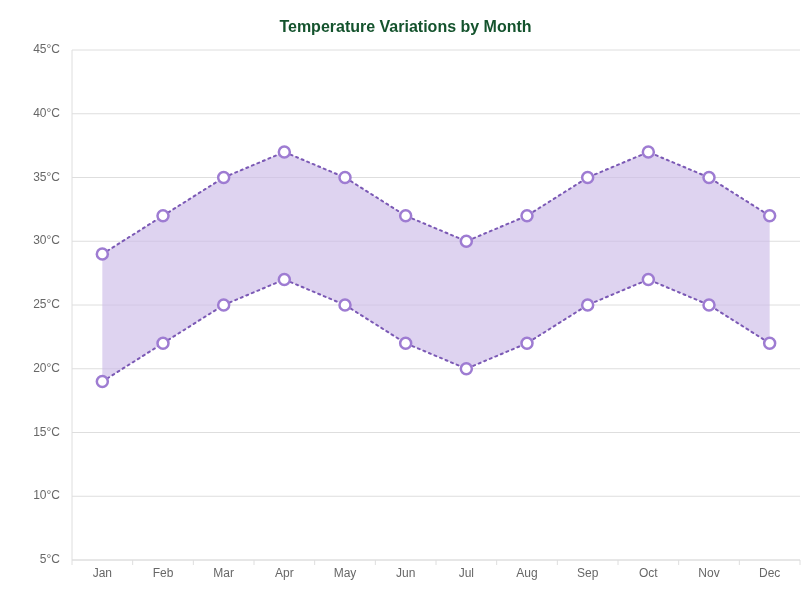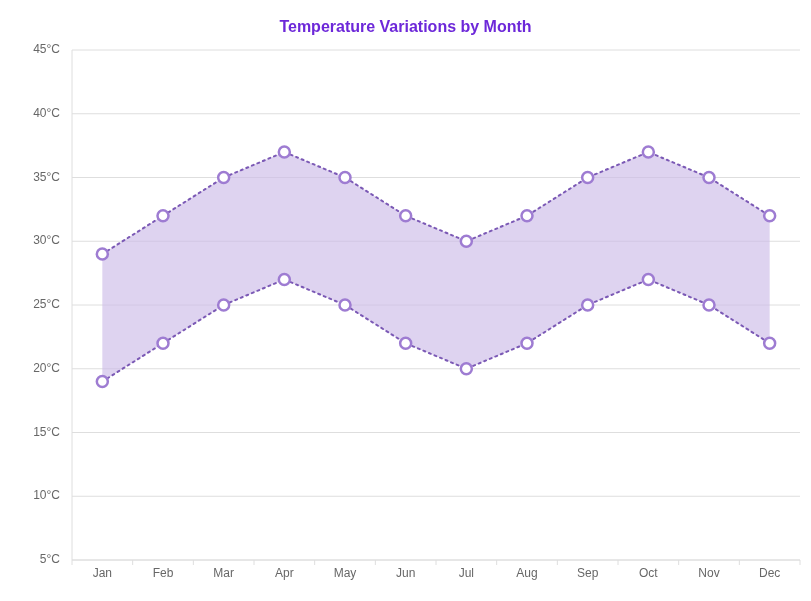--- a/index.html
+++ b/index.html
@@ -13,21 +13,21 @@
     position: relative;
   }
   .chart-title {
     position: absolute;
     top: 18px;
     left: 0;
     right: 0;
     text-align: center;
     font-size: 16px;
     font-weight: 600;
-    color: #6d28d9;
+    color: #14532d;
   }
   .chart-container {
     position: absolute;
     left: 0;
     top: 0;
     width: 811px;
     height: 601px;
   }
   svg { display: block; }
   .y-tick-label {

